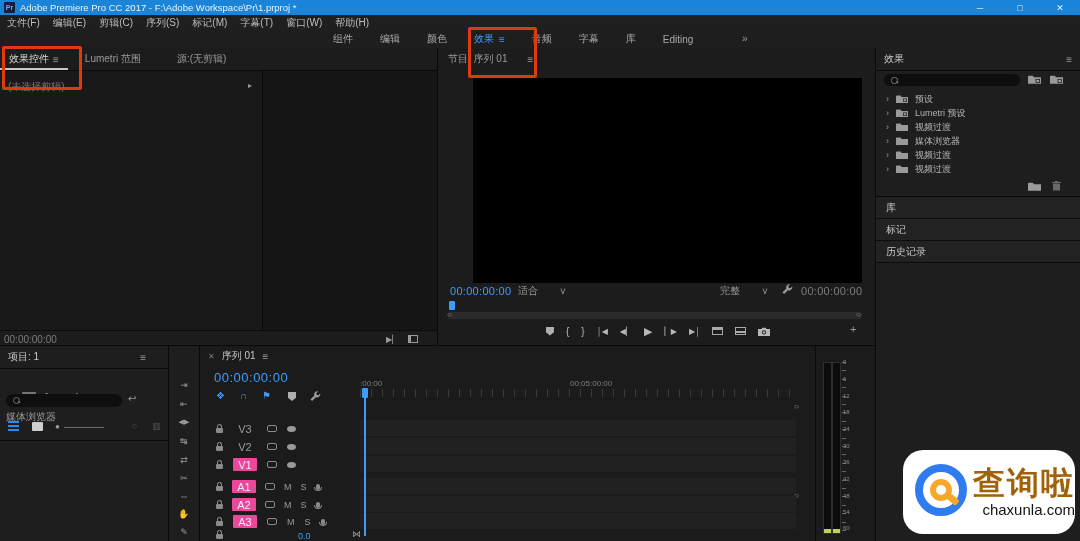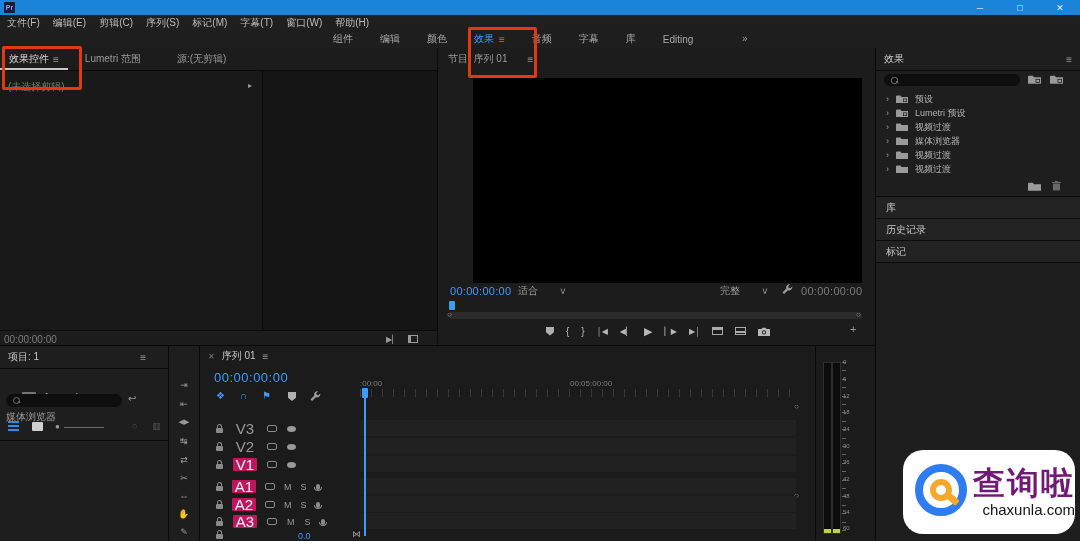--- a/index.html
+++ b/index.html
@@ -35,22 +35,22 @@
   .icon-frame{width:10px;height:8px;border:1px solid #9a9a9a;box-sizing:border-box;background:linear-gradient(90deg,#9a9a9a 0 2px,transparent 2px 8px,#9a9a9a 8px)}
   .icon-list{width:11px;height:10px;background:repeating-linear-gradient(#2d8ceb 0 2px,transparent 2px 4px)}
   .icon-thumb{width:11px;height:9px;background:#cfcfcf;border-radius:1px}
   .icon-mag{width:7px;height:7px;border:1px solid #8a8a8a;border-radius:50%;position:relative}
   .icon-mag::after{content:"";position:absolute;left:5px;top:5px;width:4px;height:1px;background:#8a8a8a;transform:rotate(45deg)}
   .searchbox{background:#0e0e0e;border-radius:7px;display:flex;align-items:center;padding:0 6px;gap:4px}
   .svgic{fill:#9a9a9a}
   .annot{border:3px solid #e23a10;border-radius:2px;z-index:60;pointer-events:none}
   .lane{background:#212121;position:absolute;left:360px;width:436px}
   .trackrow{position:absolute;left:200px;width:160px;display:flex;align-items:center}
-  .tbadge{width:24px;height:13px;display:flex;align-items:center;justify-content:center;font-size:15px;border-radius:1px;color:#9a9a9a}
-  .tbadge.on{background:#be185d;color:#e3f0fb}
+  .tbadge{width:24px;height:13px;display:flex;align-items:center;justify-content:center;font-size:11px;border-radius:1px;color:#9a9a9a}
+  .tbadge.on{background:#ec4899;color:#e3f0fb}
   .meterlab{position:absolute;left:843px;width:18px;font-size:6px;color:#8e8e8e;text-align:left}
   .tool{position:absolute;left:170px;width:28px;text-align:center;color:#9a9a9a;font-size:9px}
 </style>
 </head>
 <body>
 
 <svg width="0" height="0" style="position:absolute">
   <defs>
     <symbol id="i-folder" viewBox="0 0 12 10">
         <path d="M0 2 L0 9 L12 9 L12 3 L5.5 3 L4.5 1.5 L0.8 1.5 Z"></path>
@@ -75,20 +75,21 @@
       </symbol>
     <symbol id="i-binder" viewBox="0 0 14 10">
         <rect x="0" y="0" width="14" height="10" rx="1"></rect>
         <rect x="2" y="2" width="10" height="2" fill="#1d1d1d"></rect>
       </symbol>
   </defs>
 </svg>
 
 <div class="abs titlebar">
   <div class="prbadge">Pr</div>
+  <div class="t10" style="font-size:9.5px">Adobe Premiere Pro CC 2017 - F:\Adobe Workspace\Pr\1.prproj *</div>
   <div style="margin-left:auto;display:flex">
     <div class="winbtn">─</div>
     <div class="winbtn">□</div>
     <div class="winbtn">✕</div>
   </div>
 </div>
 
 <div class="abs flex" style="left:0;top:15px;width:1080px;height:15px;background:#1f1f1f;gap:13px;padding-left:7px;font-size:10px;color:#bdbdbd">
   <span>文件(F)</span>
   <span>编辑(E)</span>
@@ -253,24 +254,24 @@
   <svg class="abs svgic" style="left:176px;top:133px;opacity:.6" width="9" height="10">
       <use href="#i-trash"></use>
     </svg>
   <div class="hline abs" style="left:0;top:148px;width:205px"></div>
 
   <div class="abs" style="left:0;top:149px;width:205px">
     <div class="flex t10 lt" style="height:21px;padding-left:10px;background:#222;border-bottom:1px solid #0c0c0c">
         <span>库</span>
       </div>
     <div class="flex t10 lt" style="height:21px;padding-left:10px;background:#222;border-bottom:1px solid #0c0c0c">
-        <span>历史记录</span>
+        <span>标记</span>
       </div>
     <div class="flex t10 lt" style="height:21px;padding-left:10px;background:#222;border-bottom:1px solid #0c0c0c">
-        <span>标记</span>
+        <span>历史记录</span>
       </div>
   </div>
 </div>
 
 <div class="abs hline" style="left:0;top:345px;width:875px"></div>
 
 <div class="abs" style="left:0;top:346px;width:168px;height:195px;background:#1e1e1e">
   <div class="flex t10" style="height:22px;padding:0 8px">
     <span class="lt">项目: 1</span>
     <span class="menu-glyph" style="margin-left:auto;margin-right:14px">≡</span>
@@ -413,19 +414,19 @@
 <span class="meterlab" style="top:493px">48</span>
 <span class="meterlab" style="top:509px">54</span>
 <span class="meterlab" style="top:525px">60</span>
 
 <div class="abs" style="left:903px;top:450px;width:172px;height:84px;background:#fff;border-radius:20px;display:flex;align-items:center;padding-left:12px;box-sizing:border-box;z-index:70">
   <div class="abs" style="left:12px;top:14px;width:52px;height:52px;border:8px solid #2f7bf0;border-radius:50%;box-sizing:border-box">
     <div style="position:absolute;left:7px;top:7px;width:22px;height:22px;border:6px solid #f7a82a;border-radius:50%;box-sizing:border-box"></div>
     <div style="position:absolute;left:24px;top:24px;width:12px;height:7px;background:#f7a82a;transform:rotate(40deg);border-radius:2px"></div>
   </div>
   <div style="margin-left:58px;line-height:1">
-    <div style="font-family:'DejaVu Serif','Liberation Serif',serif;font-size:32px;color:#701a75;font-weight:bold;letter-spacing:2px">查询啦</div>
+    <div style="font-family:'DejaVu Serif','Liberation Serif',serif;font-size:32px;color:#a16207;font-weight:bold;letter-spacing:2px">查询啦</div>
     <div style="font-size:15px;color:#141414;margin-top:3px;text-align:right">chaxunla.com</div>
   </div>
 </div>
 
 <div class="abs annot" style="left:2px;top:46px;width:74px;height:38px"></div>
 <div class="abs annot" style="left:468px;top:27px;width:63px;height:45px"></div>
 
 </body></html>

